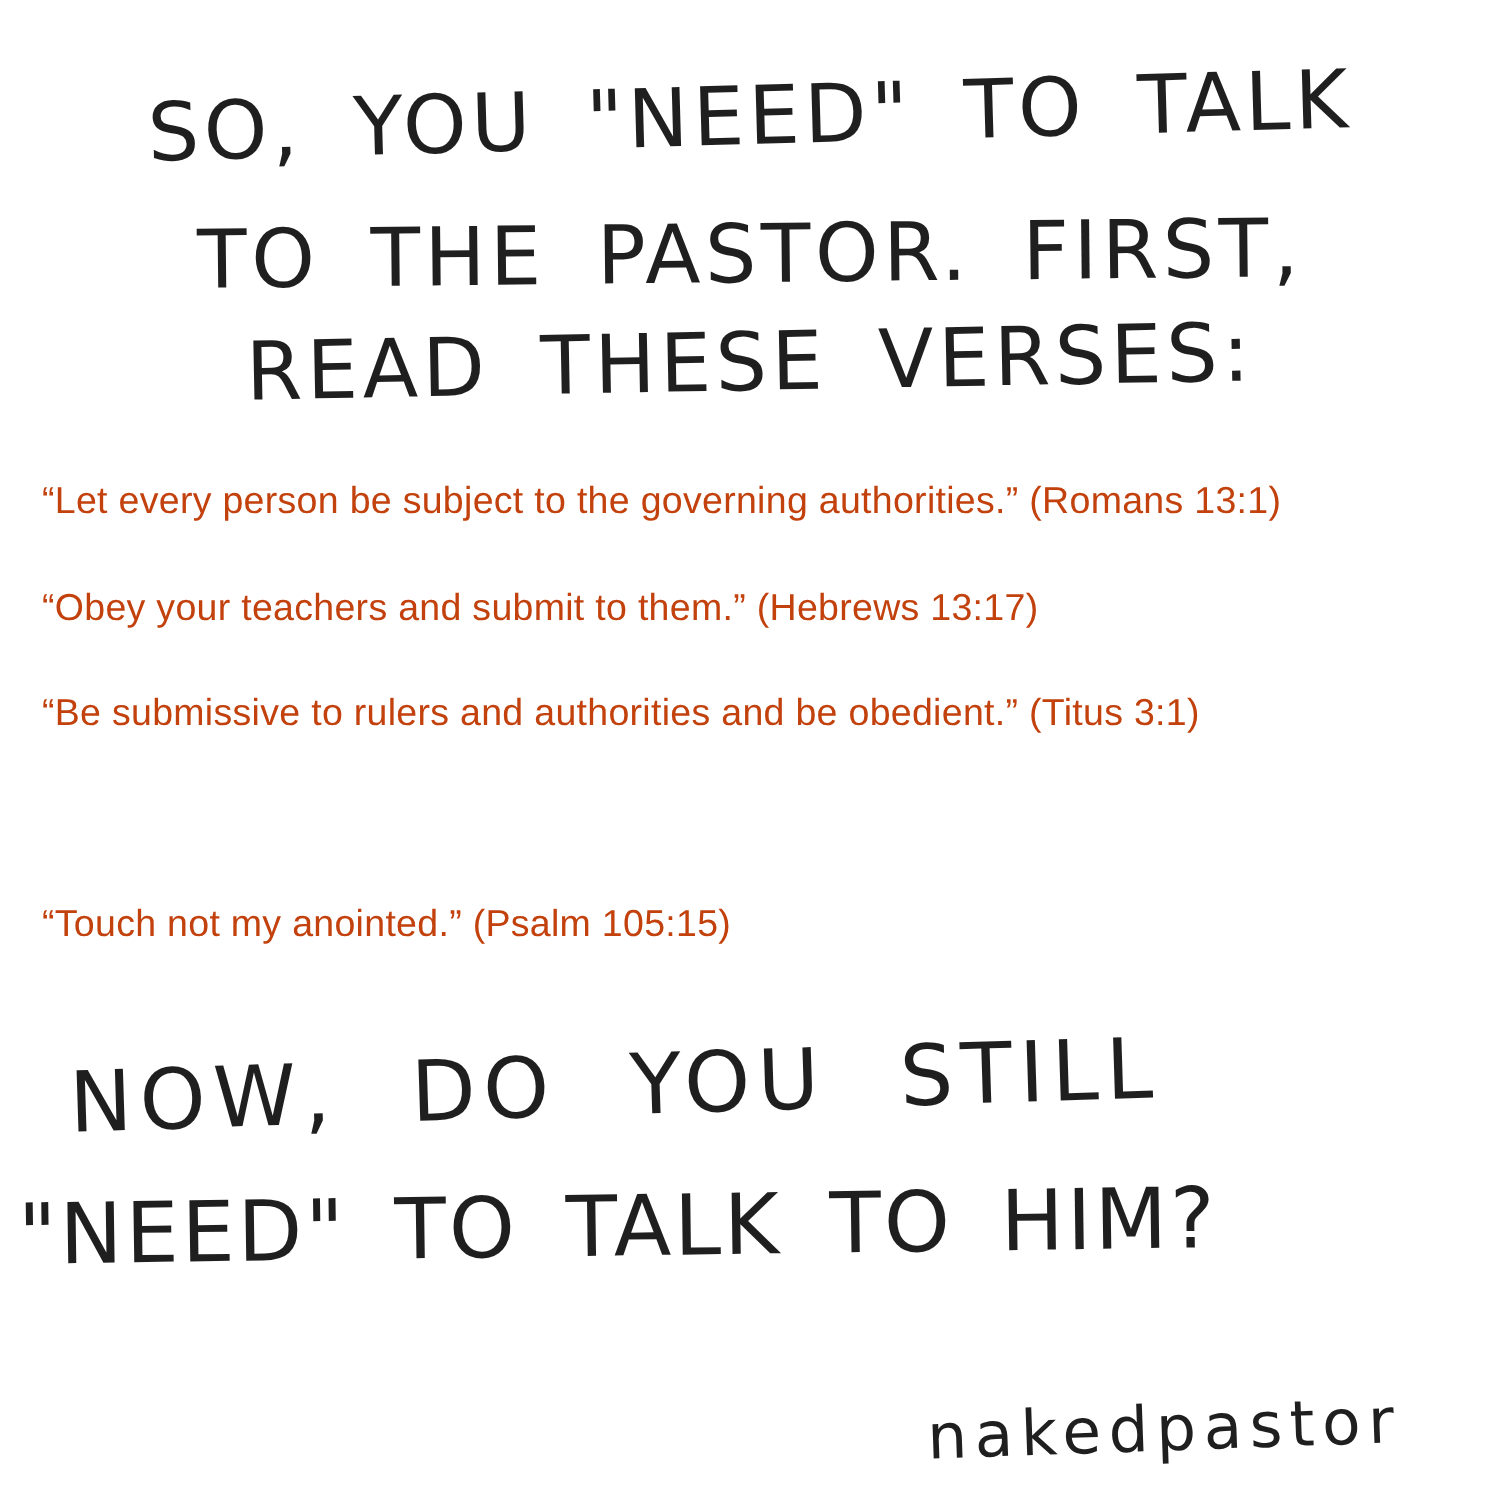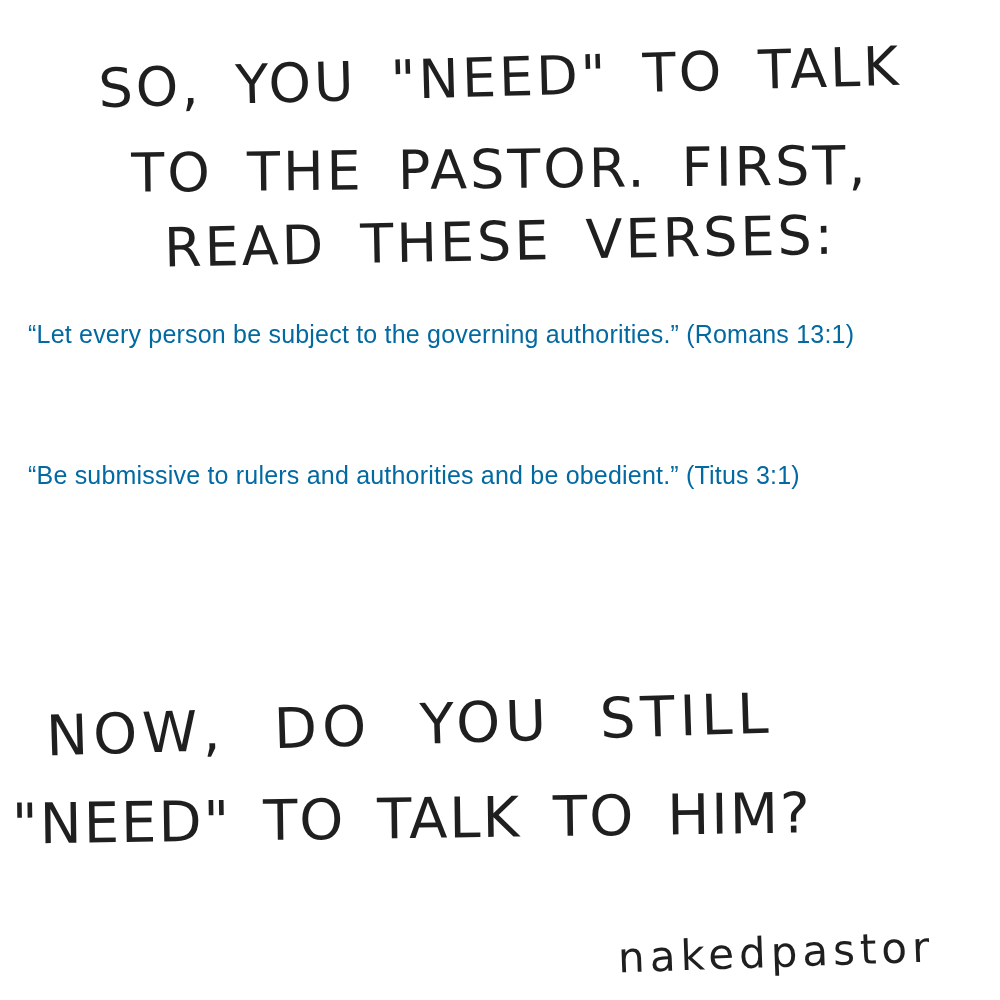--- a/index.html
+++ b/index.html
@@ -33,21 +33,21 @@
   }
   .hl-1 { top: 46px;  transform: rotate(-1.6deg); }
   .hl-2 { top: 138px; transform: rotate(-0.6deg); }
   .hl-3 { top: 210px; transform: rotate(-1.1deg); }
 
   
   .verse {
     position: absolute;
     left: 28px;
     font-size: 25px;
-    color: #0369a1;
+    color: #c2410c;
     white-space: nowrap;
     letter-spacing: 0.2px;
   }
   .v-1 { top: 320px; }
   .v-2 { top: 391px; }
   .v-3 { top: 461px; }
   .v-4 { top: 532px; }
   .v-5 { top: 602px; }
 
   
@@ -80,23 +80,25 @@
 <body>
 
 <div class="canvas">
 
   <div class="hand headline-line hl-1">SO, YOU "NEED" TO TALK</div>
   <div class="hand headline-line hl-2">TO THE PASTOR. FIRST,</div>
   <div class="hand headline-line hl-3">READ THESE VERSES:</div>
 
   <div class="verse v-1"><span>“Let every person be subject to the governing authorities.”</span> <span>(Romans 13:1)</span></div>
 
+  <div class="verse v-2"><span>“Obey your teachers and submit to them.”</span> <span>(Hebrews 13:17)</span></div>
 
   <div class="verse v-3"><span>“Be submissive to rulers and authorities and be obedient.”</span> <span>(Titus 3:1)</span></div>
 
 
+  <div class="verse v-5"><span>“Touch not my anointed.”</span> <span>(Psalm 105:15)</span></div>
 
   <div class="hand cl-1">NOW, DO YOU STILL</div>
   <div class="hand cl-2">"NEED" TO TALK TO HIM?</div>
 
   <div class="hand signature">nakedpastor</div>
 
 </div>
 
 </body></html>

